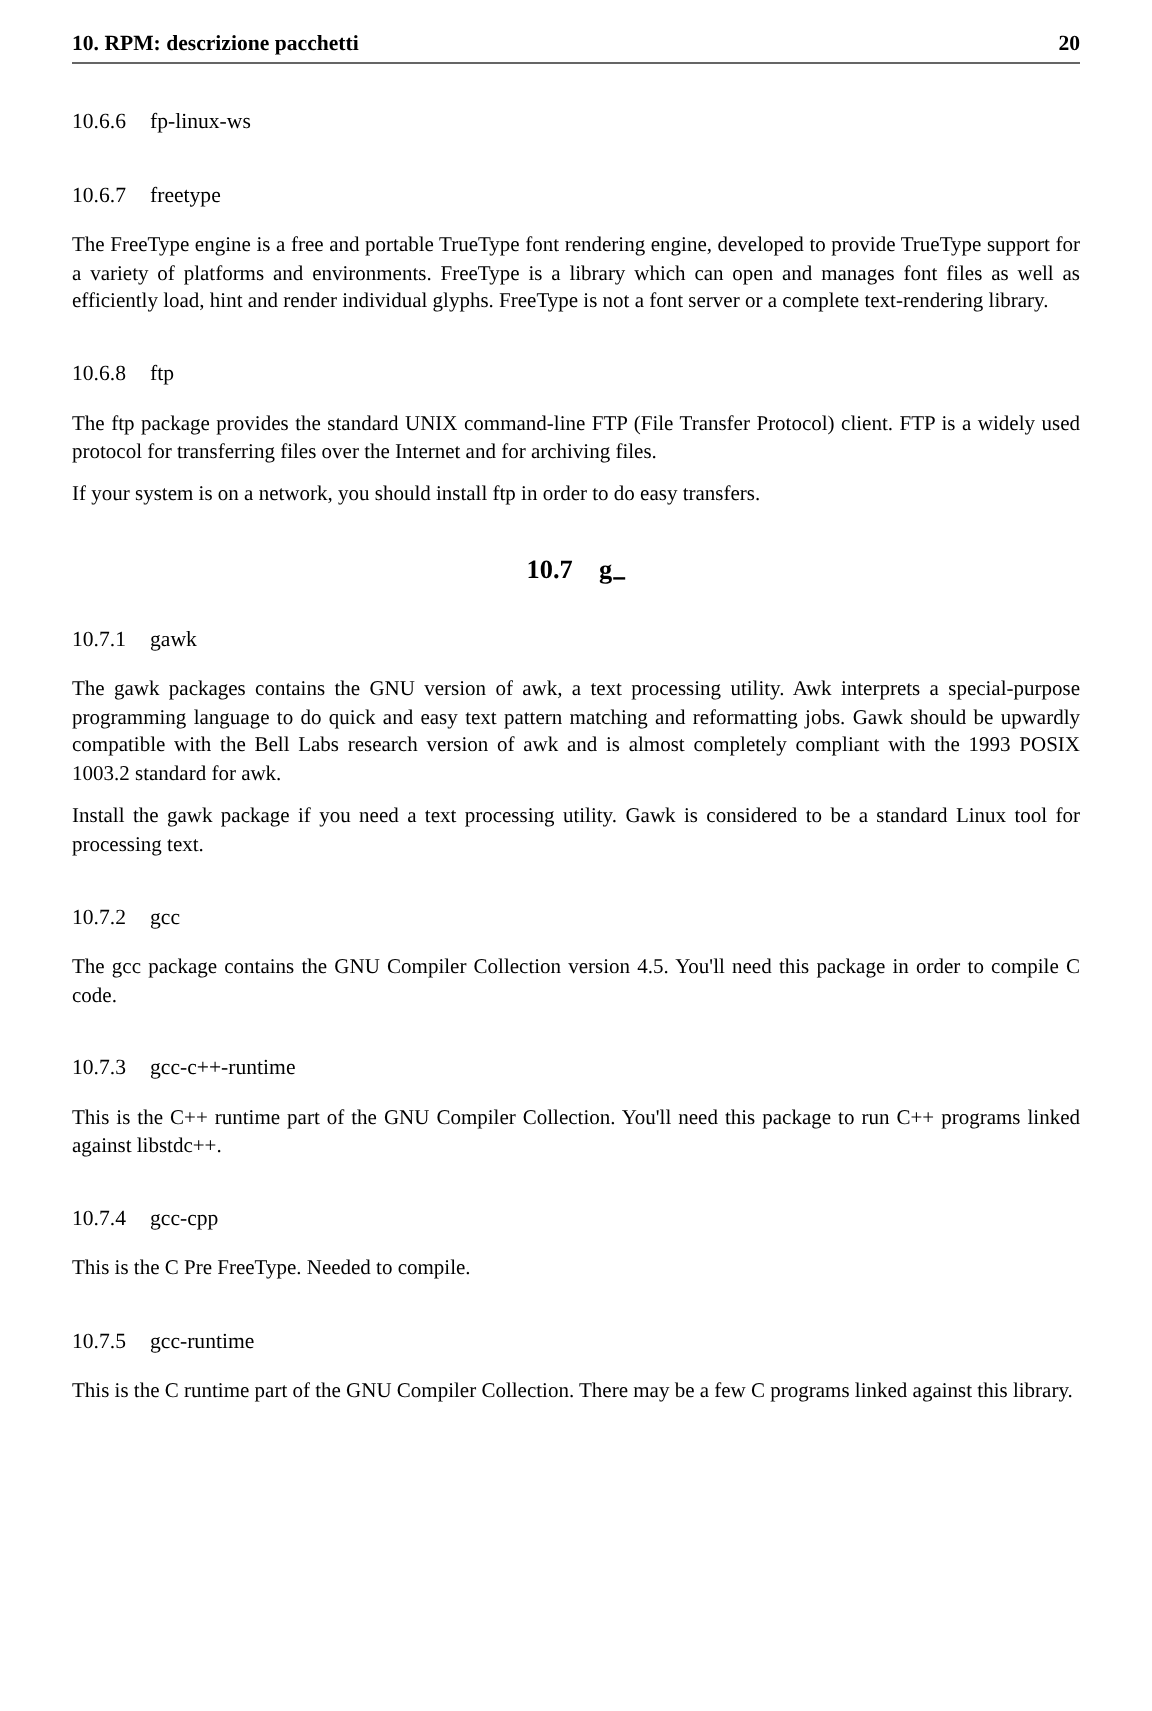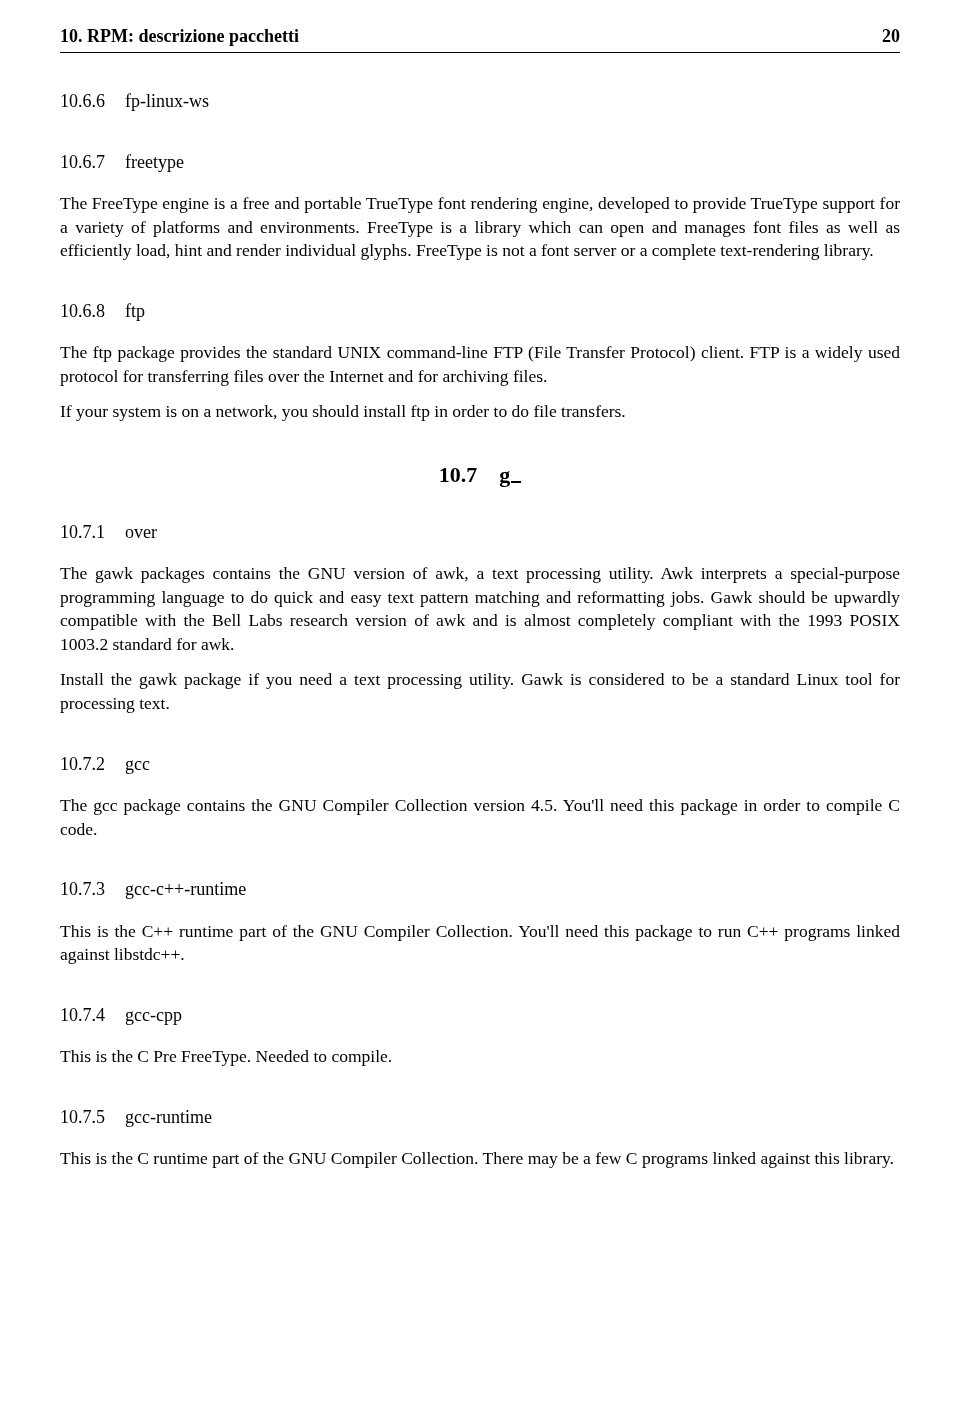--- a/index.html
+++ b/index.html
@@ -88,32 +88,32 @@
     <span class="num">10.6.7</span><span>freetype</span>
   </div>
   <p class="body-para">The FreeType engine is a free and portable TrueType font rendering engine, developed to provide TrueType support for a variety of platforms and environments. FreeType is a library which can open and manages font files as well as efficiently load, hint and render individual glyphs. FreeType is not a font server or a complete text-rendering library.</p>
 </div>
 
 <div class="block">
   <div class="subsub-heading">
     <span class="num">10.6.8</span><span>ftp</span>
   </div>
   <p class="body-para">The ftp package provides the standard UNIX command-line FTP (File Transfer Protocol) client. FTP is a widely used protocol for transferring files over the Internet and for archiving files.</p>
-  <p class="body-para">If your system is on a network, you should install ftp in order to do file transfers.</p>
+  <p class="body-para">If your system is on a network, you should install ftp in order to do easy transfers.</p>
 </div>
 
 <div class="block-tight">
   <div class="sub-heading">
     <span class="num">10.7</span><span><span>g</span><span class="g-underscore"></span></span>
   </div>
 </div>
 
 <div class="block">
   <div class="subsub-heading">
-    <span class="num">10.7.1</span><span>over</span>
+    <span class="num">10.7.1</span><span>gawk</span>
   </div>
   <p class="body-para">The gawk packages contains the GNU version of awk, a text processing utility. Awk interprets a special-purpose programming language to do quick and easy text pattern matching and reformatting jobs. Gawk should be upwardly compatible with the Bell Labs research version of awk and is almost completely compliant with the 1993 POSIX 1003.2 standard for awk.</p>
   <p class="body-para">Install the gawk package if you need a text processing utility. Gawk is considered to be a standard Linux tool for processing text.</p>
 </div>
 
 <div class="block">
   <div class="subsub-heading">
     <span class="num">10.7.2</span><span>gcc</span>
   </div>
   <p class="body-para">The gcc package contains the GNU Compiler Collection version 4.5. You'll need this package in order to compile C code.</p>

